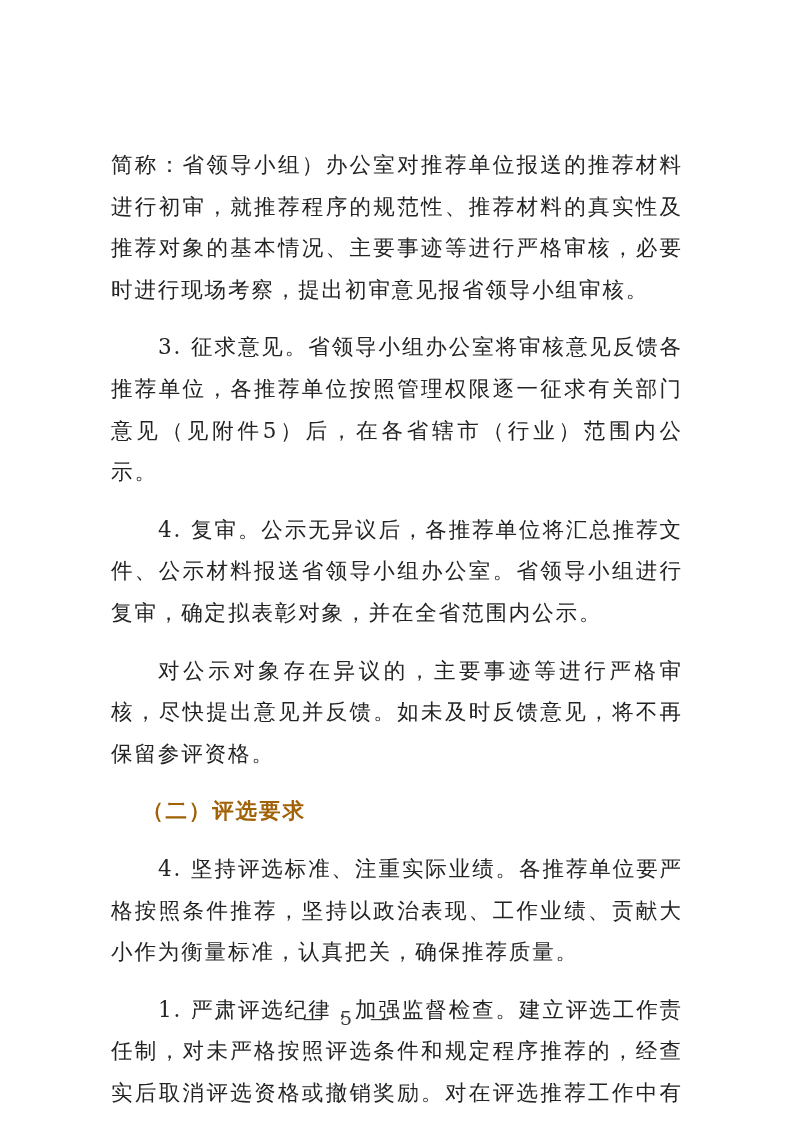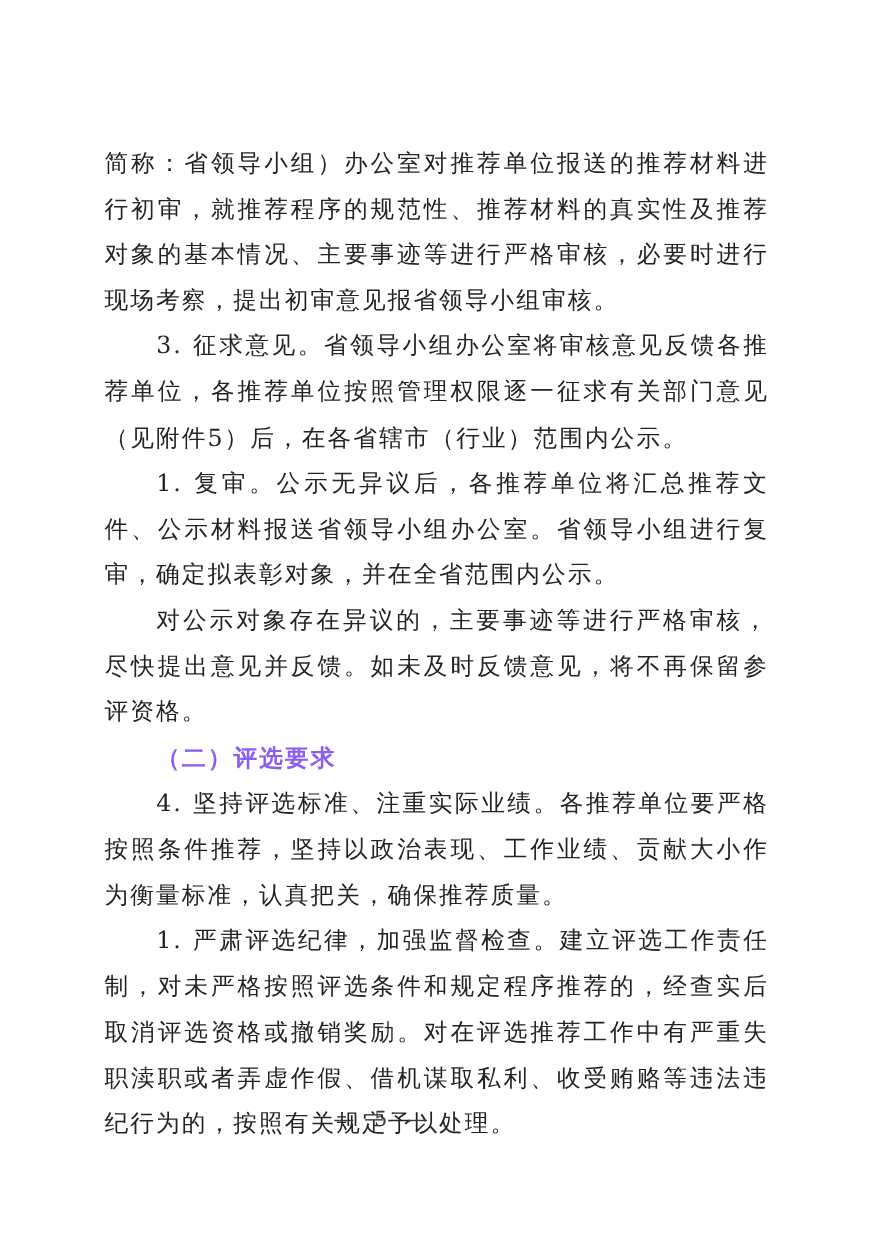--- a/index.html
+++ b/index.html
@@ -25,42 +25,42 @@
     top: 128px;
     width: 604px;
   }
   .para {
     font-size: 21.5px;
     line-height: 41.6px;
     letter-spacing: 1.9px;
     text-align: justify;
     text-justify: inter-character;
     text-align-last: left;
-    margin: 0;
+    margin: 16px;
     color: #232323;
     font-weight: 400;
   }
   .para + .para {
     margin-top: 0px;
   }
   .indent {
     text-indent: 47px;
   }
   .lead {
     font-weight: 400;
     letter-spacing: 1.9px;
   }
   .heading {
     font-size: 21.5px;
     line-height: 41.6px;
     letter-spacing: 1.9px;
     font-weight: 700;
     text-indent: 47px;
     margin: 0;
-    color: #8b5cf6;
+    color: #a16207;
   }
   .footer {
     position: absolute;
     left: 0;
     top: 1007px;
     width: 794px;
     text-align: center;
     padding-right: 96px;
     box-sizing: border-box;
   }
@@ -76,21 +76,21 @@
 <body>
 
 <div class="page">
 
   <div class="doc-body">
 
     <p class="para">简称：省领导小组）办公室对推荐单位报送的推荐材料进行初审，就推荐程序的规范性、推荐材料的真实性及推荐对象的基本情况、主要事迹等进行严格审核，必要时进行现场考察，提出初审意见报省领导小组审核。</p>
 
     <p class="para indent"><span class="lead">3. 征求意见。</span><span>省领导小组办公室将审核意见反馈各推荐单位，各推荐单位按照管理权限逐一征求有关部门意见（见附件5）后，在各省辖市（行业）范围内公示。</span></p>
 
-    <p class="para indent"><span class="lead">1. 复审。</span><span>公示无异议后，各推荐单位将汇总推荐文件、公示材料报送省领导小组办公室。省领导小组进行复审，确定拟表彰对象，并在全省范围内公示。</span></p>
+    <p class="para indent"><span class="lead">4. 复审。</span><span>公示无异议后，各推荐单位将汇总推荐文件、公示材料报送省领导小组办公室。省领导小组进行复审，确定拟表彰对象，并在全省范围内公示。</span></p>
 
     <p class="para indent">对公示对象存在异议的，主要事迹等进行严格审核，尽快提出意见并反馈。如未及时反馈意见，将不再保留参评资格。</p>
 
     <p class="heading">（二）评选要求</p>
 
     <p class="para indent"><span class="lead">4. 坚持评选标准、注重实际业绩。</span><span>各推荐单位要严格按照条件推荐，坚持以政治表现、工作业绩、贡献大小作为衡量标准，认真把关，确保推荐质量。</span></p>
 
     <p class="para indent"><span class="lead">1. 严肃评选纪律，加强监督检查。</span><span>建立评选工作责任制，对未严格按照评选条件和规定程序推荐的，经查实后取消评选资格或撤销奖励。对在评选推荐工作中有严重失职渎职或者弄虚作假、借机谋取私利、收受贿赂等违法违纪行为的，按照有关规定予以处理。</span></p>
 
   </div>

